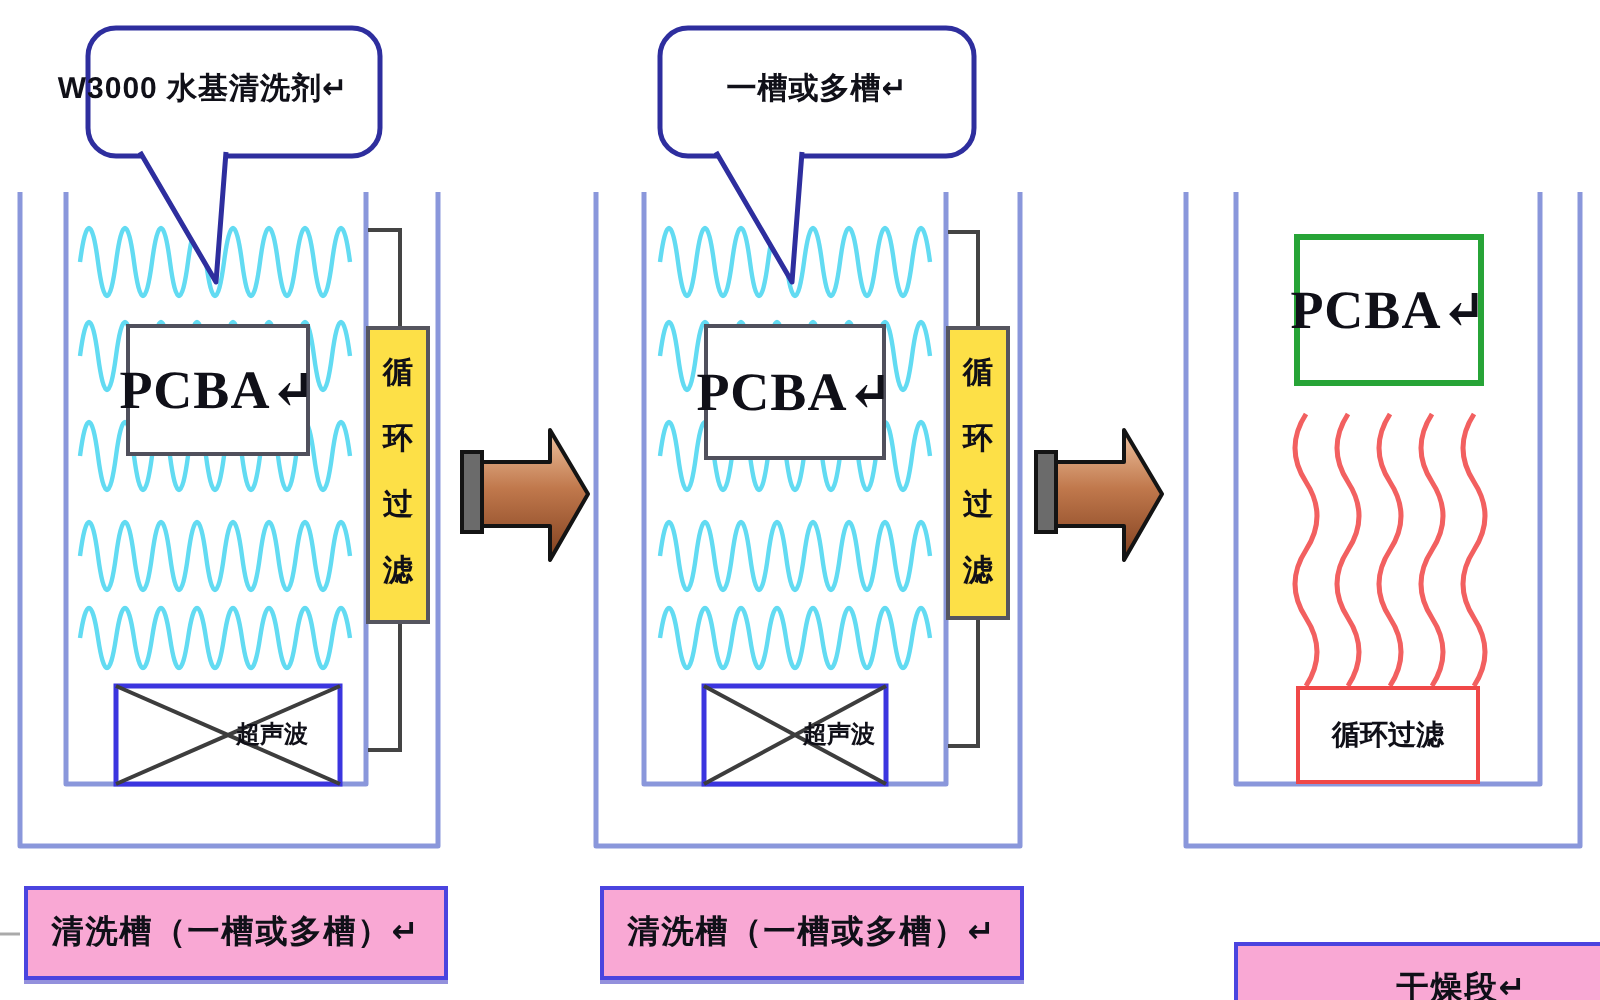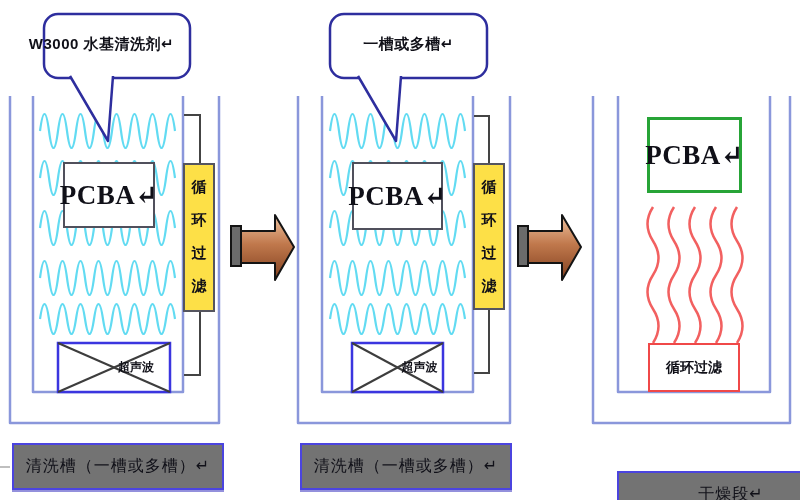--- a/index.html
+++ b/index.html
@@ -11,22 +11,22 @@
   .abs{position:absolute;z-index:2;box-sizing:border-box;}
   .center{display:flex;align-items:center;justify-content:center;text-align:center;}
   .callout-text{font-size:15px;font-weight:bold;letter-spacing:.5px;}
   .pcba-box{background:#ffffff;border:2px solid #50505c;font-family:"Liberation Serif","DejaVu Serif",serif;
     font-size:27px;font-weight:bold;letter-spacing:.5px;}
   .pcba-box.dry{border:3px solid #27a437;}
   .filter-box{background:#fde047;border:2px solid #55555f;font-size:15px;font-weight:bold;
     text-align:center;line-height:33px;padding-top:5px;word-break:break-all;overflow:hidden;}
   .transducer-label{font-size:12px;font-weight:bold;background:transparent;padding-left:44px;}
   .heater-box{background:#ffffff;border:2px solid #f04848;font-size:14px;font-weight:bold;}
-  .caption-box{background:#737373;border:2px solid #4b44df;box-shadow:0 2px 0 rgba(59,53,191,.55);
-    font-size:16px;font-weight:normal;letter-spacing:1px;}
+  .caption-box{background:#f9a8d4;border:2px solid #4b44df;box-shadow:0 2px 0 rgba(59,53,191,.55);
+    font-size:16px;font-weight:bold;letter-spacing:1px;}
 </style>
 </head>
 <body>
 
 <div id="canvas">
 
   <svg id="bg-svg" width="800" height="500" viewBox="0 0 800 500">
     <defs>
       <linearGradient id="arrowGrad" x1="0" y1="0" x2="0" y2="1">
         <stop offset="0" stop-color="#efc3a0"></stop>

